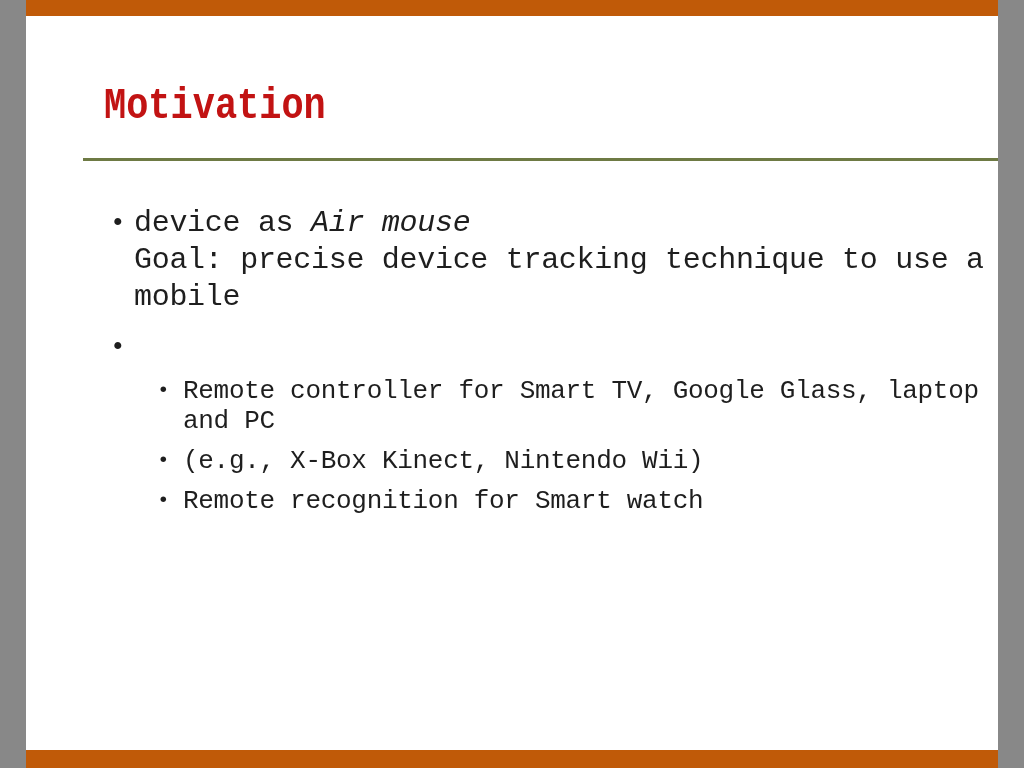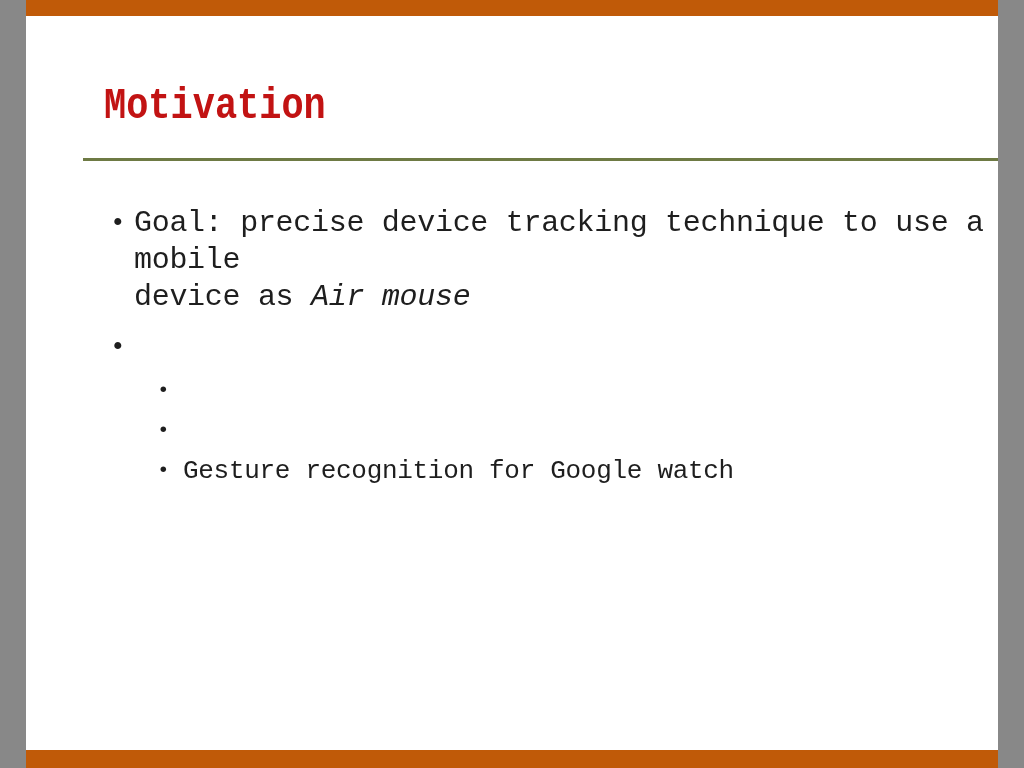--- a/index.html
+++ b/index.html
@@ -107,37 +107,41 @@
   <div class="top-bar"></div>
 
   <h1 class="title">Motivation</h1>
 
   <div class="title-rule"></div>
 
   <div class="content" id="bullet-list">
       <div class="bullet lvl1">
         <span class="marker">•</span>
         <div class="text">
+          <div class="line"><span>device as </span><em>Air mouse</em></div>
           <div class="line"><span>Goal: precise device tracking technique to use a mobile</span></div>
-          <div class="line"><span>device as </span><em>Air mouse</em></div>
         </div>
       </div>
       <div class="bullet lvl1">
         <span class="marker">•</span>
       </div>
       <div class="bullet lvl2">
         <span class="marker">•</span>
-      </div>
-      <div class="bullet lvl2">
-        <span class="marker">•</span>
         <div class="text">
+          <div class="line"><span>Remote controller for Smart TV, Google Glass, laptop and PC</span></div>
         </div>
       </div>
       <div class="bullet lvl2">
         <span class="marker">•</span>
         <div class="text">
-          <div class="line"><span>Gesture recognition for Google watch</span></div>
+          <div class="line"><span>(e.g., X-Box Kinect, Nintendo Wii)</span></div>
+        </div>
+      </div>
+      <div class="bullet lvl2">
+        <span class="marker">•</span>
+        <div class="text">
+          <div class="line"><span>Remote recognition for Smart watch</span></div>
         </div>
       </div>
     </div>
 
   <div class="bottom-bar"></div>
 </div>
 
 </body></html>

